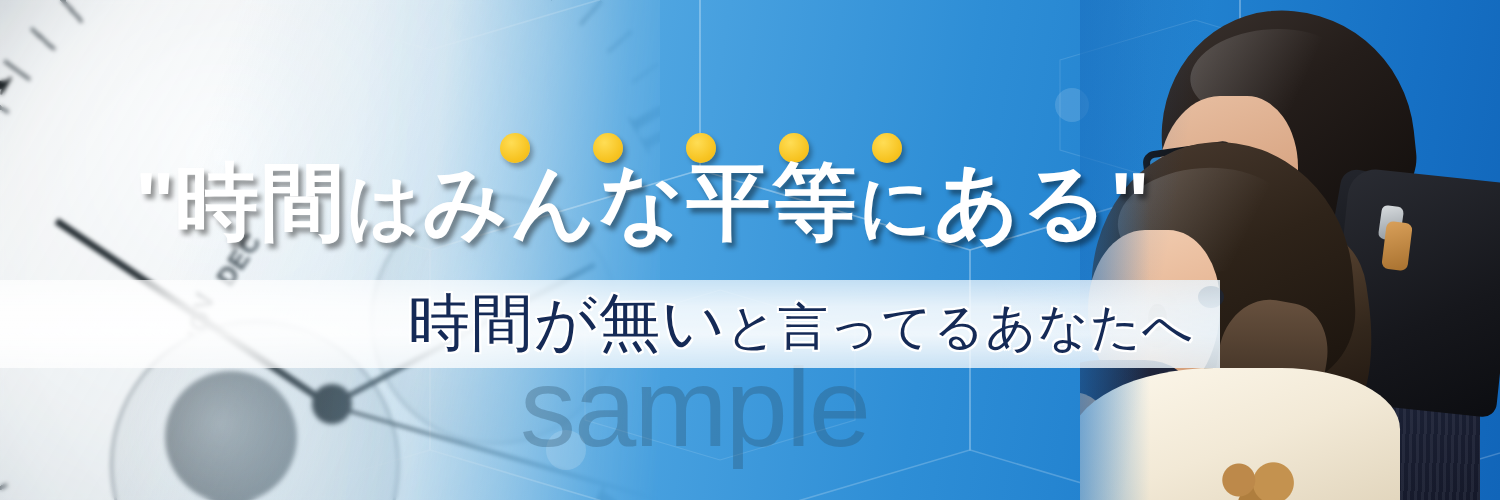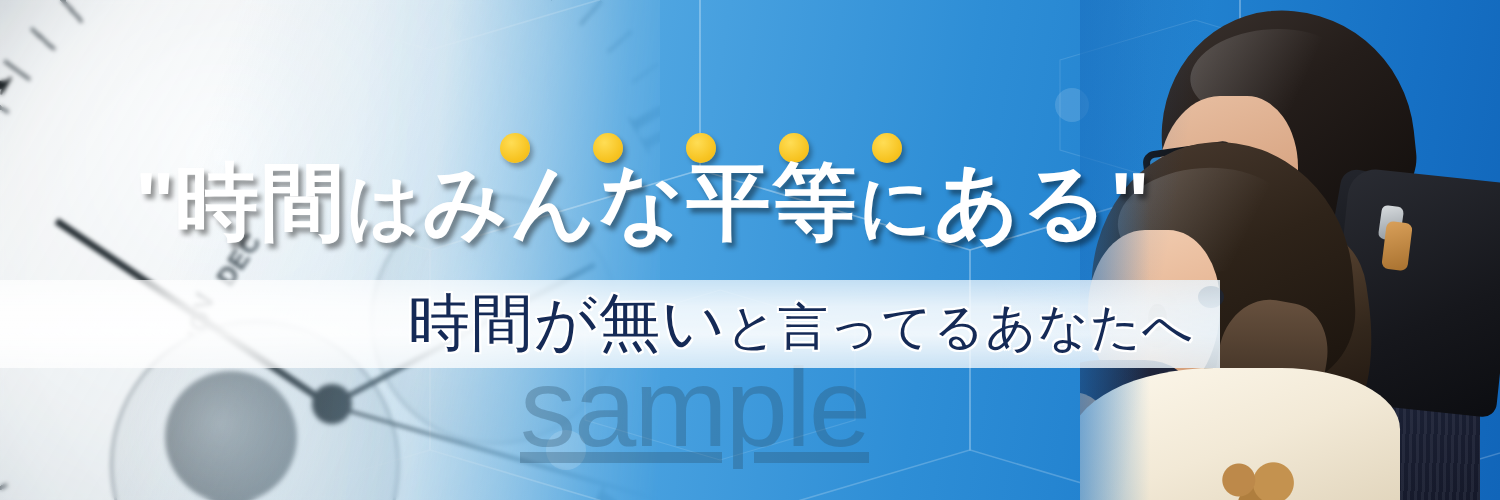--- a/index.html
+++ b/index.html
@@ -296,21 +296,20 @@
   }
 
   
   .watermark{
     position:absolute;left:520px;top:352px;
     font-size:112px;font-weight:400;letter-spacing:-2px;
     color:rgba(40,72,96,.30);
     font-family:"Liberation Sans","DejaVu Sans",sans-serif;
     line-height:1;
     user-select:none;
-    text-decoration:underline;
   }
 
   
   .dots{position:absolute;left:0;top:0;width:100%;height:100%;}
   .dot{
     position:absolute;width:30px;height:30px;border-radius:50%;
     background:radial-gradient(circle at 38% 32%, #ffdd55, #f7c422 62%, #edb516 100%);
     box-shadow:3px 4px 5px rgba(0,0,0,.30);
   }
 

